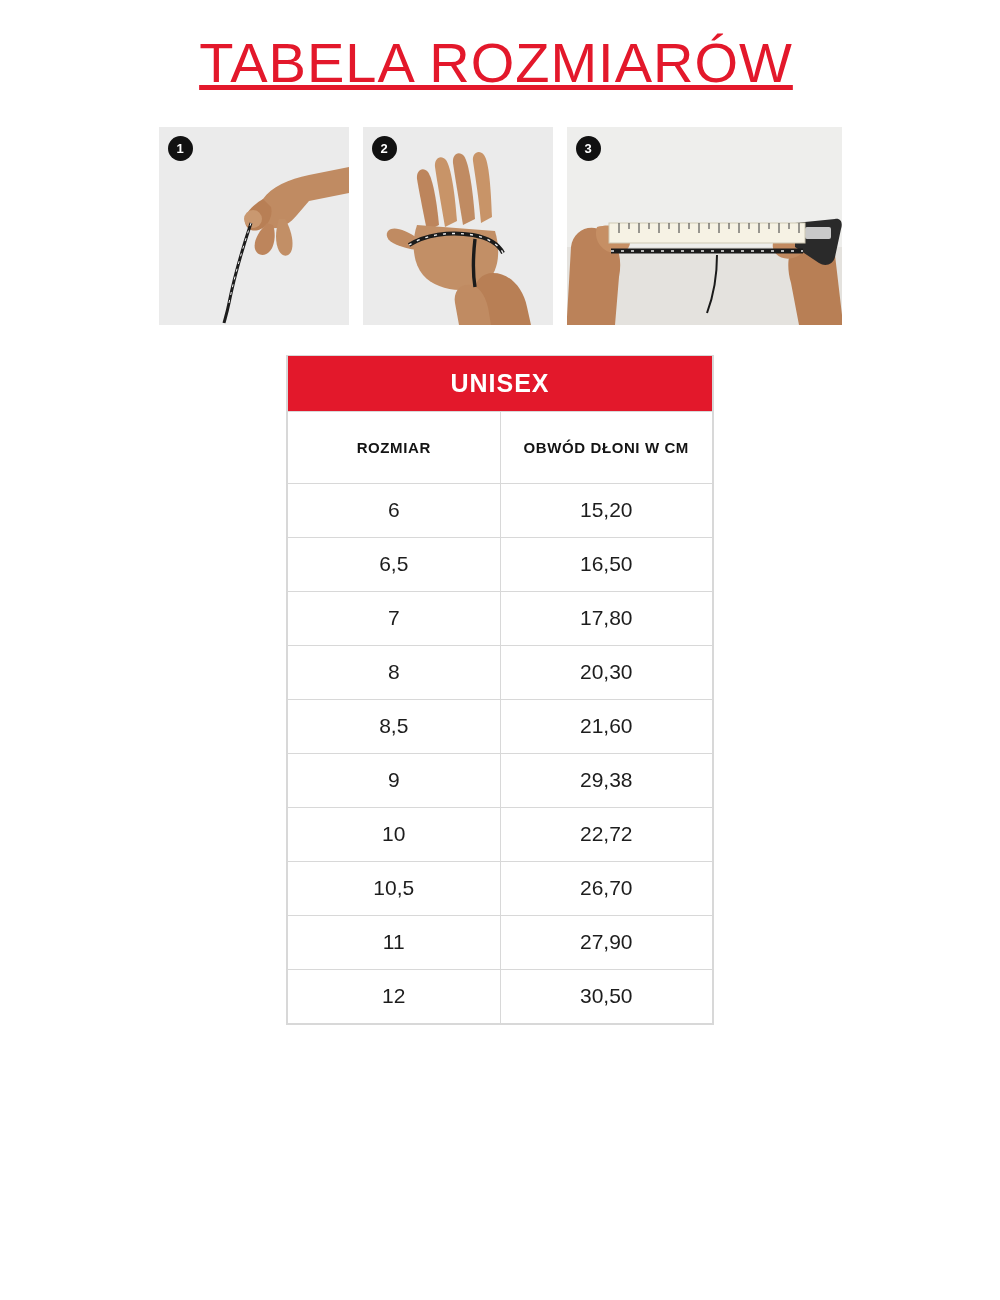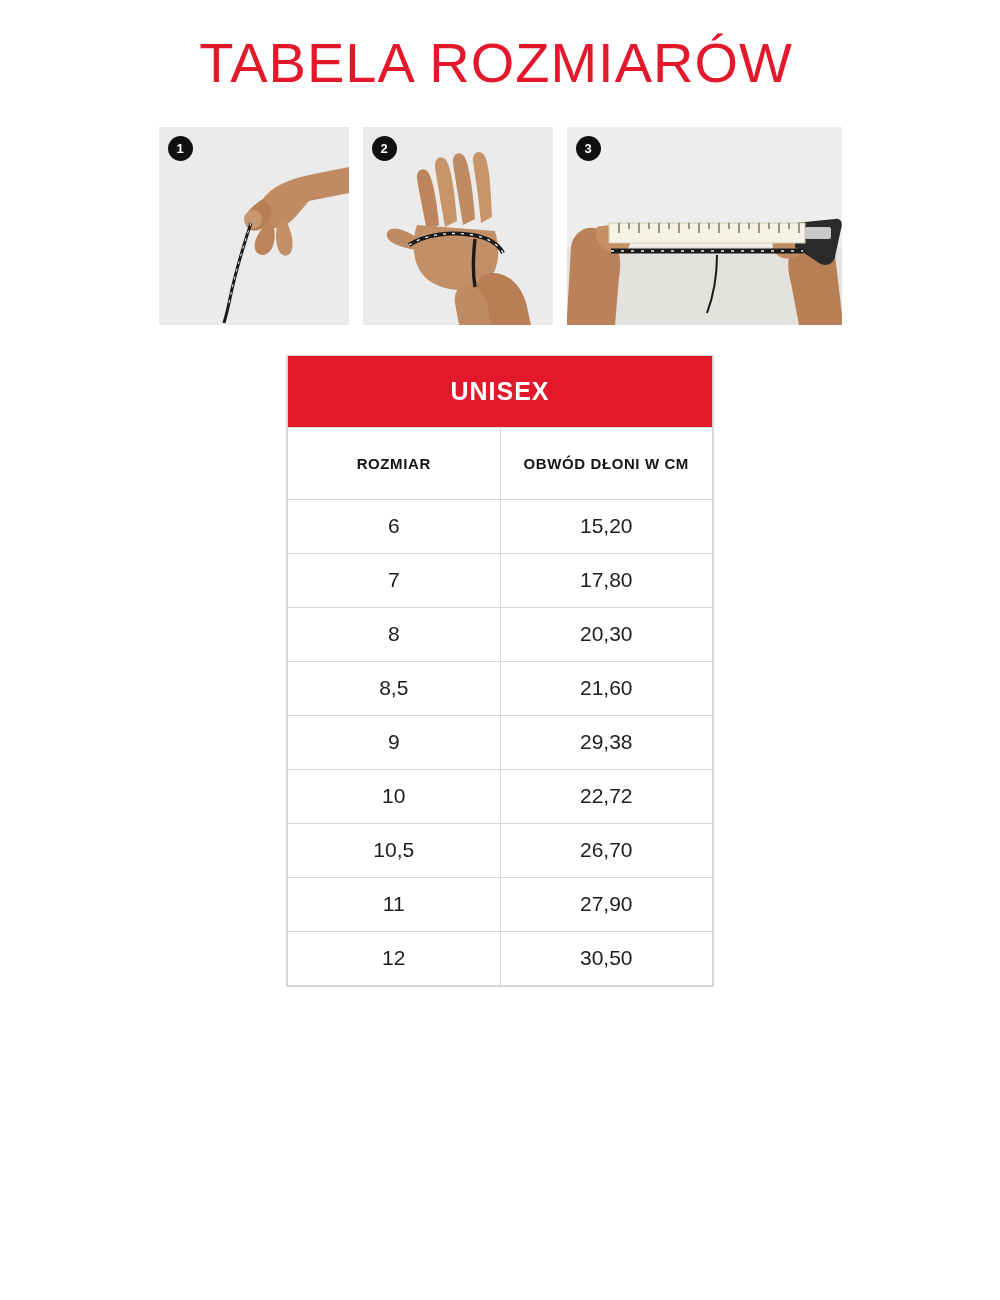--- a/index.html
+++ b/index.html
@@ -23,20 +23,21 @@
   
   .title {
     text-align: center;
     color: #e3182b;
     font-size: 56px;
     font-weight: 400;
     letter-spacing: 1px;
     margin: 34px 8px 0 0;
     line-height: 1.05;
     font-family: "Liberation Sans", sans-serif;
+    text-decoration: underline;
   }
   
   .steps {
     display: flex;
     justify-content: center;
     gap: 14px;
     margin-top: 34px;
   }
   .step {
     position: relative;
@@ -75,21 +76,21 @@
     border-collapse: collapse;
     table-layout: fixed;
   }
   .thead-main td {
     background: #e3182b;
     color: #ffffff;
     text-align: center;
     font-size: 25px;
     font-weight: bold;
     letter-spacing: 1px;
-    height: 72px;
+    height: 56px;
     padding: 8px;
   }
   .thead-sub td {
     height: 72px;
     font-size: 15px;
     font-weight: bold;
     letter-spacing: 0.6px;
     text-align: center;
     color: #141414;
     border: 1px solid #d8d8d8;
@@ -208,20 +209,24 @@
         <tr class="thead-sub">
           <td class="first">ROZMIAR</td>
           <td>OBWÓD DŁONI W CM</td>
         </tr>
 
         <tr>
           <td class="first">6</td>
           <td>15,20</td>
         </tr>
         <tr>
+          <td class="first">6,5</td>
+          <td>16,50</td>
+        </tr>
+        <tr>
           <td class="first">7</td>
           <td>17,80</td>
         </tr>
         <tr>
           <td class="first">8</td>
           <td>20,30</td>
         </tr>
         <tr>
           <td class="first">8,5</td>
           <td>21,60</td>

